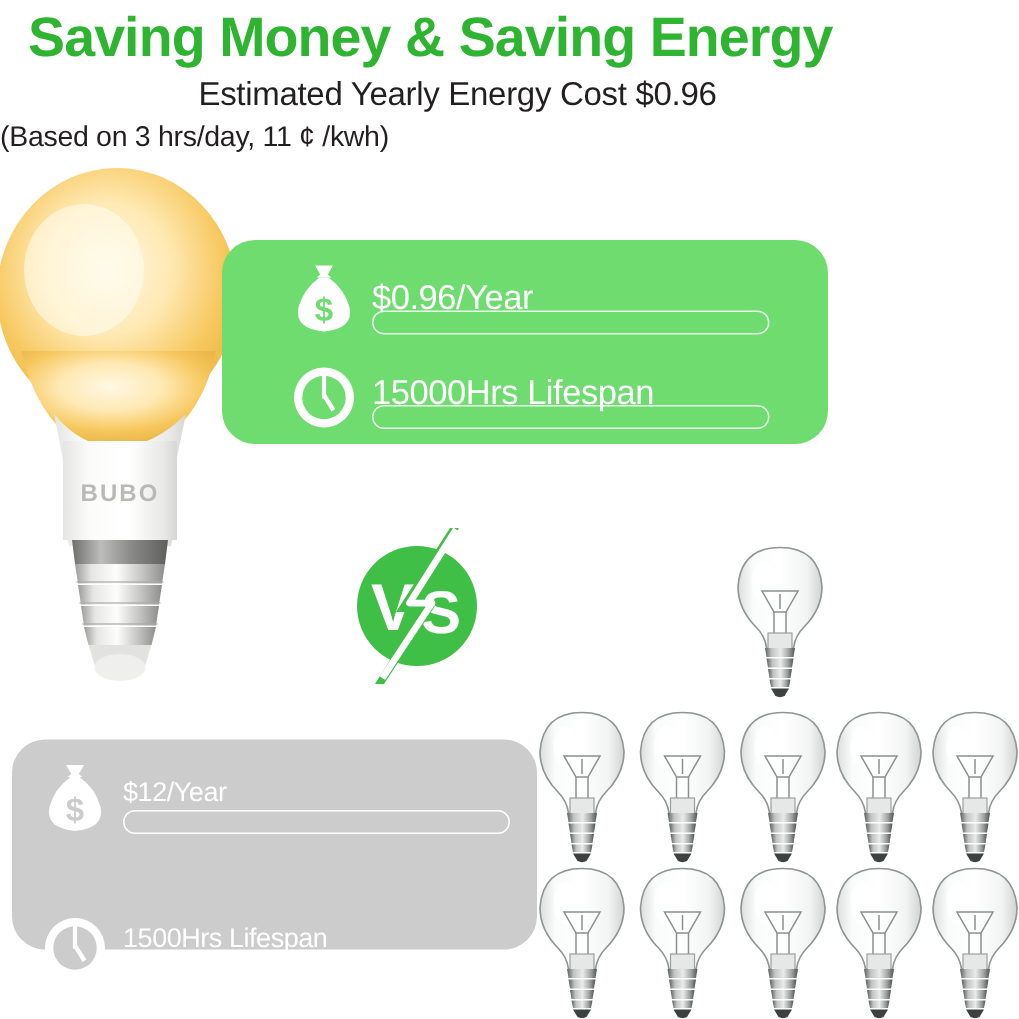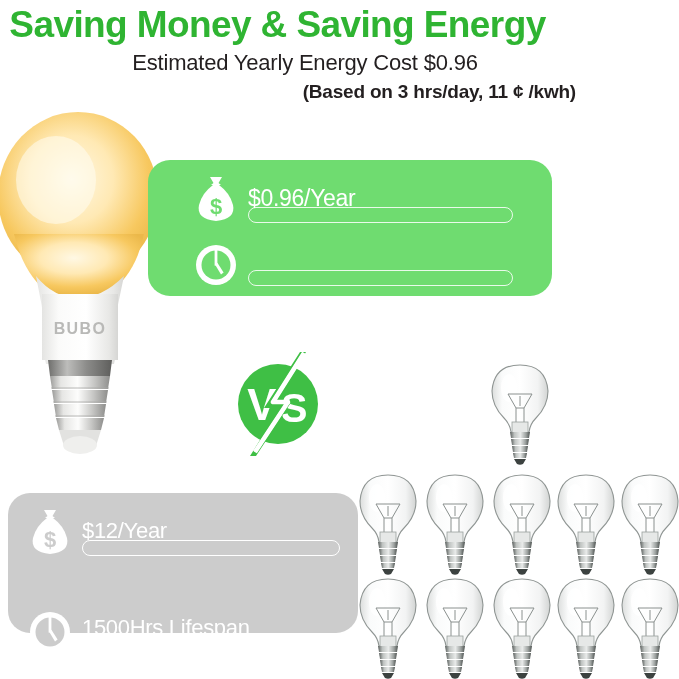--- a/index.html
+++ b/index.html
@@ -17,21 +17,21 @@
     background: #ffffff;
     overflow: hidden;
   }
 
   
   #headline {
     position: absolute;
     left: 0;
     top: 4px;
     width: 555px;
-    text-align: center;
+    text-align: right;
     font-size: 37px;
     font-weight: bold;
     color: #2FB432;
     letter-spacing: -0.6px;
     white-space: nowrap;
   }
   #subtitle {
     position: absolute;
     left: 0;
     top: 50px;
@@ -40,26 +40,25 @@
     font-size: 22px;
     color: #231f20;
     letter-spacing: -0.2px;
     white-space: nowrap;
   }
   #subnote {
     position: absolute;
     left: 0;
     top: 81px;
     width: 576px;
-    text-align: right;
+    text-align: left;
     font-size: 19px;
     color: #231f20;
     letter-spacing: -0.2px;
     white-space: nowrap;
-    font-weight: bold;
   }
 
   
   .card {
     position: absolute;
     border-radius: 22px;
     box-sizing: border-box;
   }
   #green-card {
     left: 148px;
@@ -106,21 +105,21 @@
     height: 16px;
     border-radius: 9px;
     border: 1.5px solid rgba(255,255,255,0.85);
     box-sizing: border-box;
     overflow: hidden;
   }
   #gray-card .bar-track {
     width: 258px;
     border-color: #ffffff;
   }
-  #gray-card .metric-label { font-size: 22px; }
+  #gray-card .metric-label { font-size: 18px; }
   #gray-card .metric-icon { left: 20px; }
   #gray-card .metric-label, #gray-card .bar-track { left: 74px; }
   .bar-fill {
     height: 100%;
     border-radius: 9px;
   }
   #green-card .bar-fill { background: #2EB82E; }
   #gray-card .bar-fill { background: #8A918E; }
 
   
@@ -248,20 +247,21 @@
 
     <div class="metric-row" style="top:75px;">
       <span class="metric-icon">
         <svg viewBox="0 0 44 56" width="44" height="56" aria-hidden="true">
           <circle cx="22" cy="28" r="20" fill="#ffffff"></circle>
           <circle cx="22" cy="28" r="14.5" fill="#6FDC70"></circle>
           <path d="M20.6 13 L23.4 13 L23.4 28.6 L20.6 28.6 Z" fill="#ffffff"></path>
           <path d="M21 27.4 L23.4 25.8 L29.6 35.6 L27 37.4 Z" fill="#ffffff"></path>
         </svg>
       </span>
+      <span class="metric-label">15000Hrs Lifespan</span>
       <span class="bar-track">
         <span class="bar-fill" style="width:100%;"></span>
       </span>
     </div>
   </div>
 
   <div id="vs-badge">
     <svg viewBox="0 0 104 104" width="104" height="104" aria-hidden="true">
       <circle cx="50" cy="52" r="40" fill="#3FBF45"></circle>
       <text x="34" y="68" text-anchor="middle" font-family="Liberation Sans, sans-serif" font-size="44" font-weight="bold" fill="#ffffff">V</text>

